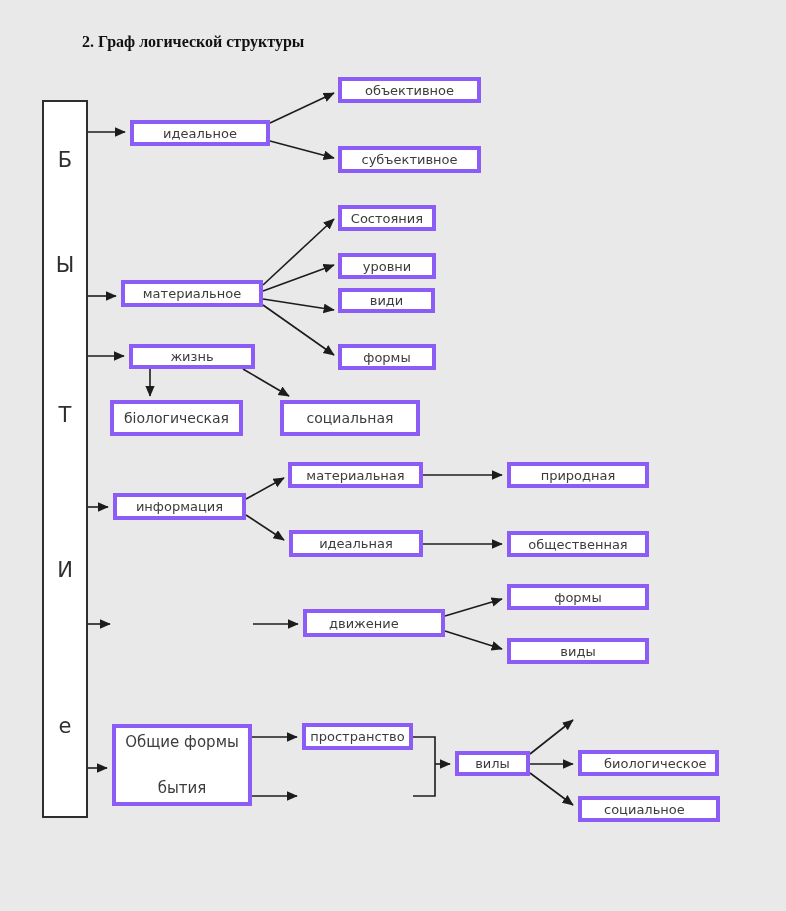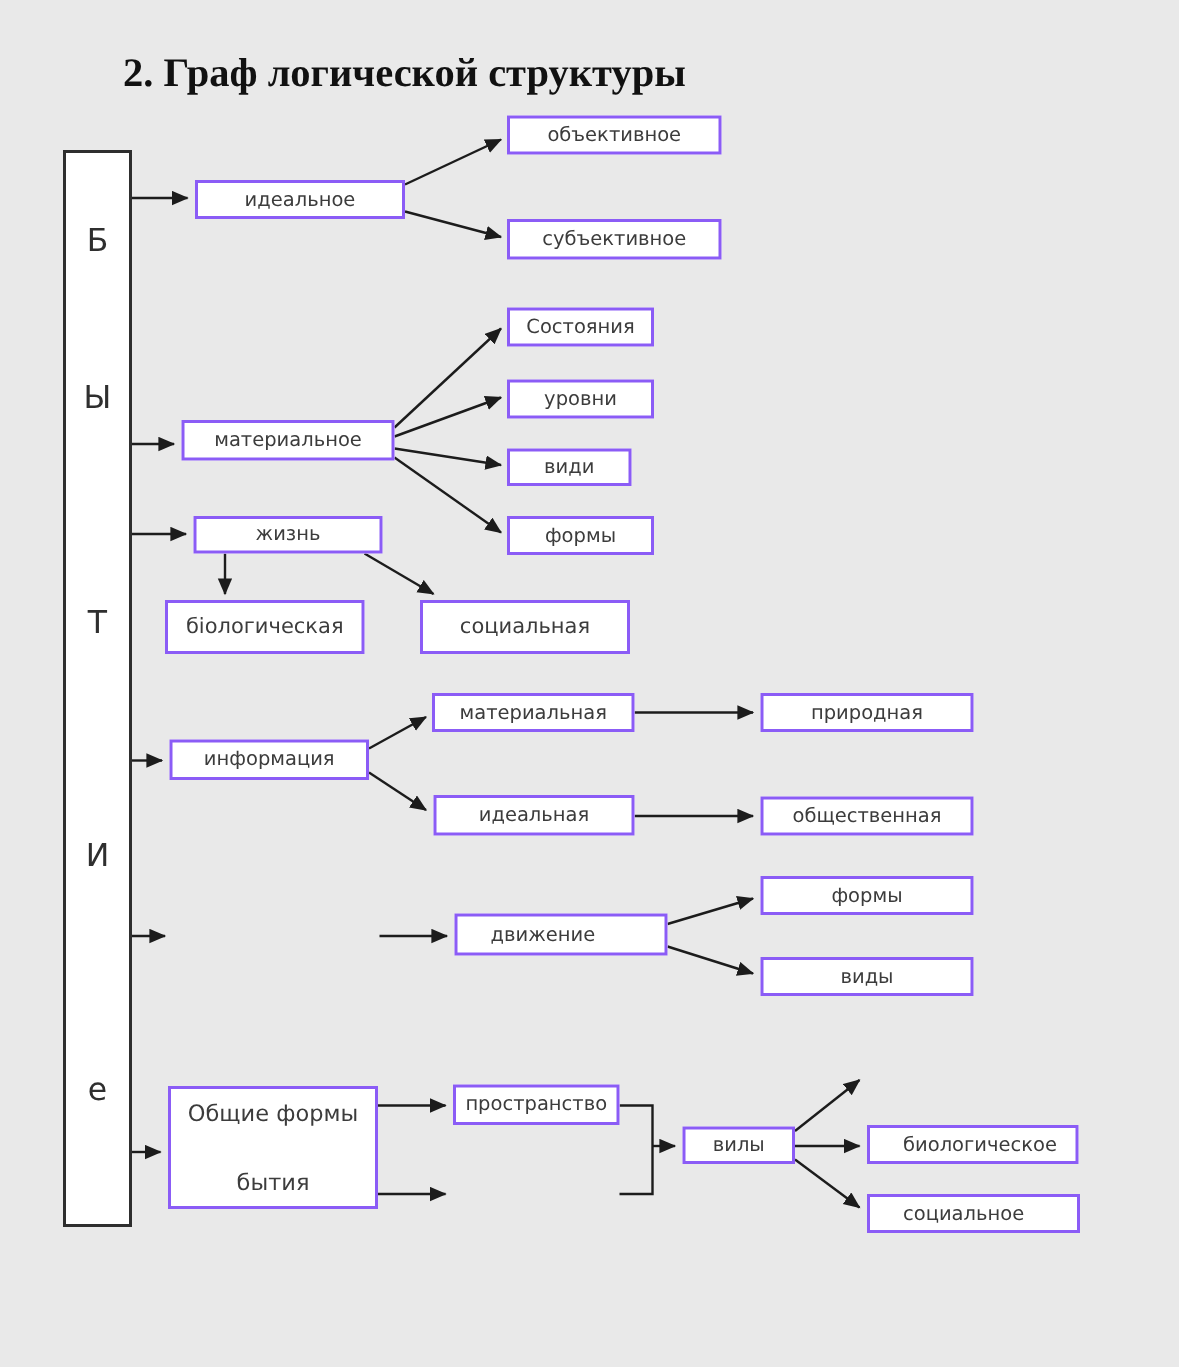--- a/index.html
+++ b/index.html
@@ -7,33 +7,33 @@
     width:786px;height:911px;
     background:#e9e9e9;
     position:relative;
     overflow:hidden;
     font-family:"DejaVu Sans",sans-serif;
   }
   .stage{position:absolute;left:0;top:0;width:786px;height:911px;}
   .title{
     position:absolute;left:82px;top:33px;
     font-family:"Liberation Serif",serif;
-    font-weight:bold;font-size:27px;color:#111;
+    font-weight:bold;font-size:16px;color:#111;
     white-space:nowrap;
   }
   .spine{
     position:absolute;left:42px;top:100px;width:46px;height:718px;
     background:#fff;border:2px solid #2e2e2e;box-sizing:border-box;
   }
   .spine span{
     position:absolute;left:0;width:100%;text-align:center;
     font-size:21px;color:#2f2f2f;line-height:28px;
   }
   .node{
-    position:absolute;background:#fff;border:2px solid #8b5cf6;
+    position:absolute;background:#fff;border:4px solid #8b5cf6;
     box-sizing:border-box;display:flex;align-items:center;justify-content:center;
     font-size:13px;color:#3c3c3c;white-space:nowrap;
   }
   .node.big{font-size:14px;}
   .node.align-left{justify-content:flex-start;padding-left:22px;}
   .node.multi{flex-direction:column;justify-content:center;gap:28px;font-size:15px;}
   svg.wires{position:absolute;left:0;top:0;pointer-events:none;}
 </style>
 </head>
 <body>
@@ -106,21 +106,21 @@
   <div class="node multi" style="left:112px;top:724px;width:140px;height:82px">
     <span>Общие формы</span>
     <span>бытия</span>
   </div>
 
   <div class="node" style="left:338px;top:77px;width:143px;height:26px">объективное</div>
   <div class="node" style="left:338px;top:146px;width:143px;height:27px">субъективное</div>
 
   <div class="node" style="left:338px;top:205px;width:98px;height:26px">Состояния</div>
   <div class="node" style="left:338px;top:253px;width:98px;height:26px">уровни</div>
-  <div class="node" style="left:338px;top:299px;width:83px;height:25px">види</div>
+  <div class="node" style="left:338px;top:288px;width:97px;height:25px">види</div>
   <div class="node" style="left:338px;top:344px;width:98px;height:26px">формы</div>
 
   <div class="node big" style="left:110px;top:400px;width:133px;height:36px">біологическая</div>
   <div class="node big" style="left:280px;top:400px;width:140px;height:36px">социальная</div>
 
   <div class="node" style="left:288px;top:462px;width:135px;height:26px">материальная</div>
   <div class="node" style="left:289px;top:530px;width:134px;height:27px">идеальная</div>
   <div class="node" style="left:507px;top:462px;width:142px;height:26px">природная</div>
   <div class="node" style="left:507px;top:531px;width:142px;height:26px">общественная</div>
 

